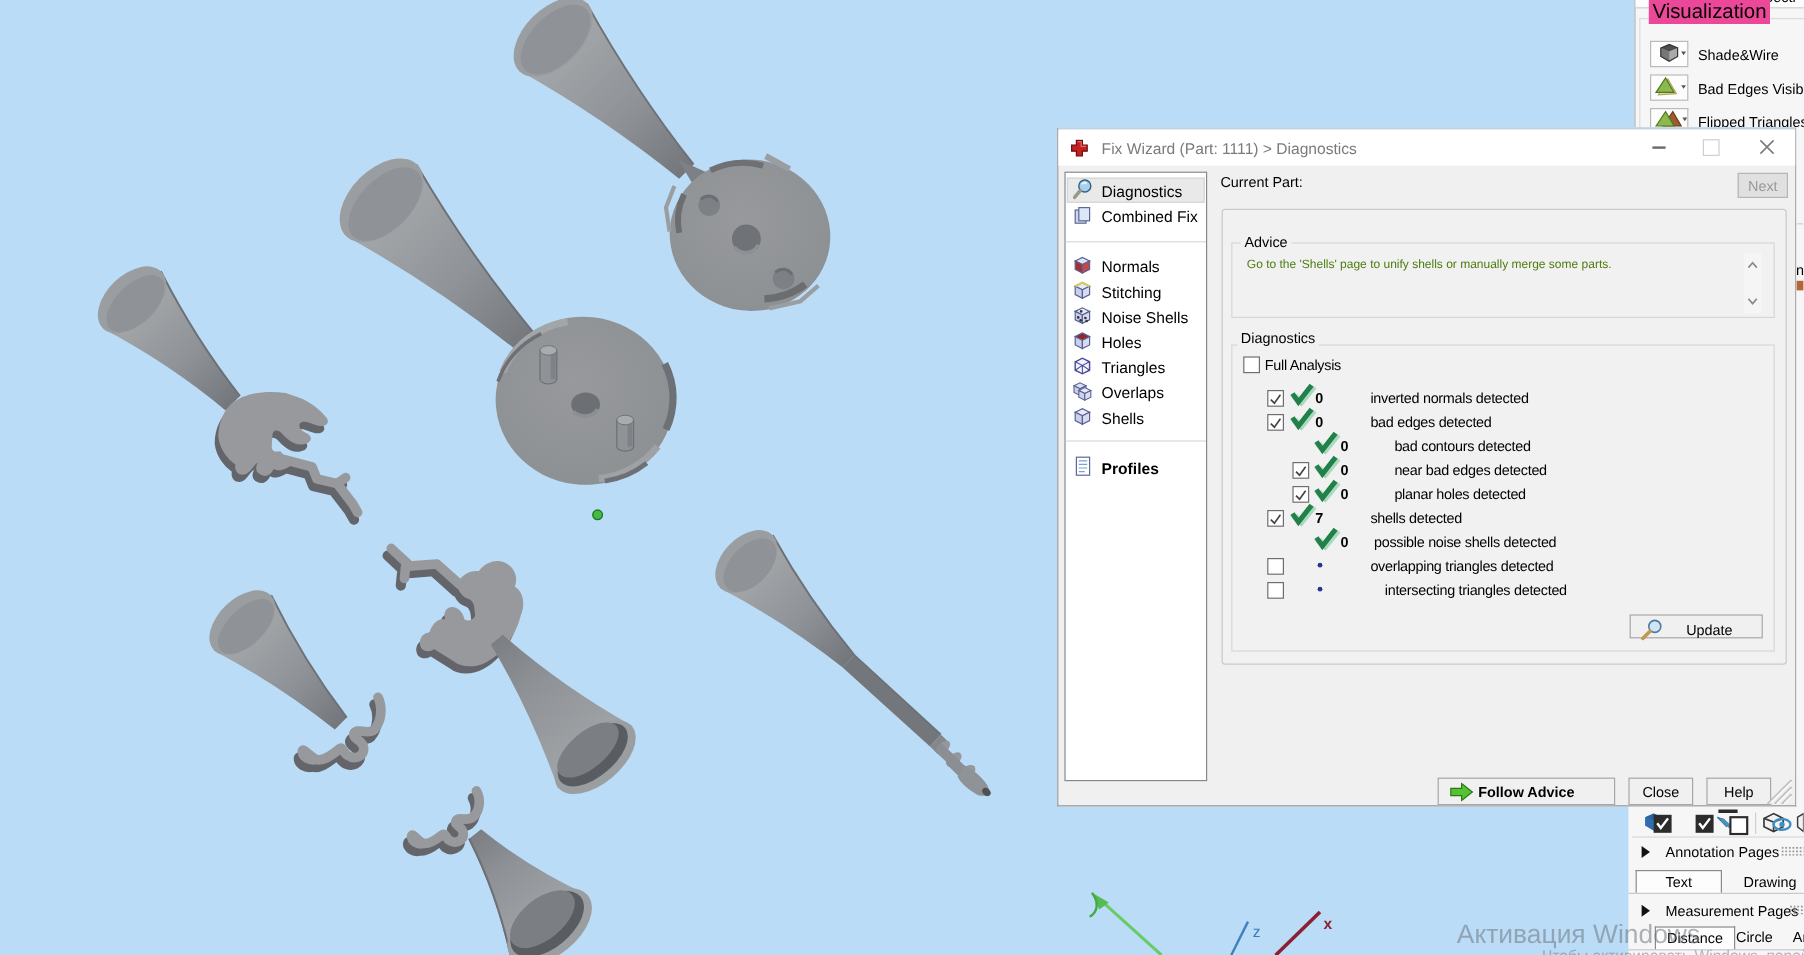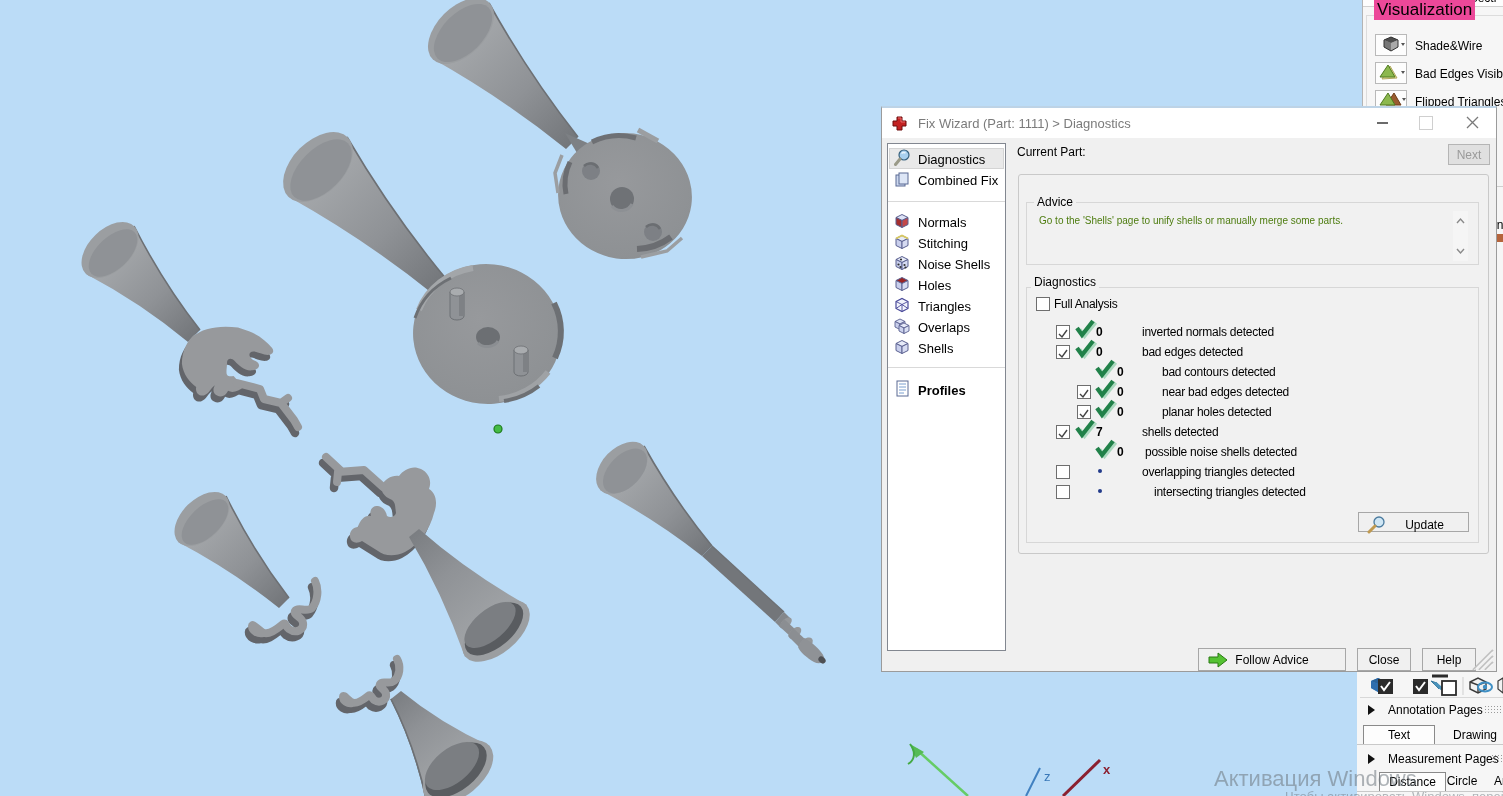--- a/index.html
+++ b/index.html
@@ -464,21 +464,21 @@
   <div class="rowtxt" style="left:260px;top:377px;margin-left:12px;">intersecting triangles detected</div>
 
   <div class="btn" style="left:476px;top:404px;width:111px;height:20px;">
     <svg width="20" height="19" style="position:absolute;left:8px;top:2px">
         <circle cx="12" cy="7" r="5" fill="#cfe6f4" stroke="#4a7a9e" stroke-width="1.3"></circle>
         <path d="M8,11 L2,17" stroke="#c09a50" stroke-width="3" stroke-linecap="round"></path>
       </svg>
     <div style="padding-top:5px;padding-left:22px;">Update</div>
   </div>
 
-  <div class="btn" style="left:316px;top:540px;width:148px;height:23px;">
+  <div class="btn" style="left:316px;top:540px;width:148px;height:23px;font-weight:bold;">
     <svg width="20" height="16" style="position:absolute;left:9px;top:3px">
         <path d="M1,5 L10,5 L10,1 L19,8 L10,15 L10,11 L1,11 Z" fill="#55c233" stroke="#2a7a14" stroke-width="1"></path>
       </svg>
     <div style="padding-top:4px;">Follow Advice</div>
   </div>
   <div class="btn" style="left:475px;top:540px;width:54px;height:23px;padding-top:4px;">Close</div>
   <div class="btn" style="left:540px;top:540px;width:54px;height:23px;padding-top:4px;">Help</div>
   <svg width="26" height="22" style="position:absolute;left:586px;bottom:1px">
       <path d="M25,2 L5,22 M25,8 L11,22 M25,14 L17,22" stroke="#c2c2c2" stroke-width="2"></path>
       <path d="M25,3.5 L6.5,22 M25,9.5 L12.5,22 M25,15.5 L18.5,22" stroke="#fdfdfd" stroke-width="1"></path>

